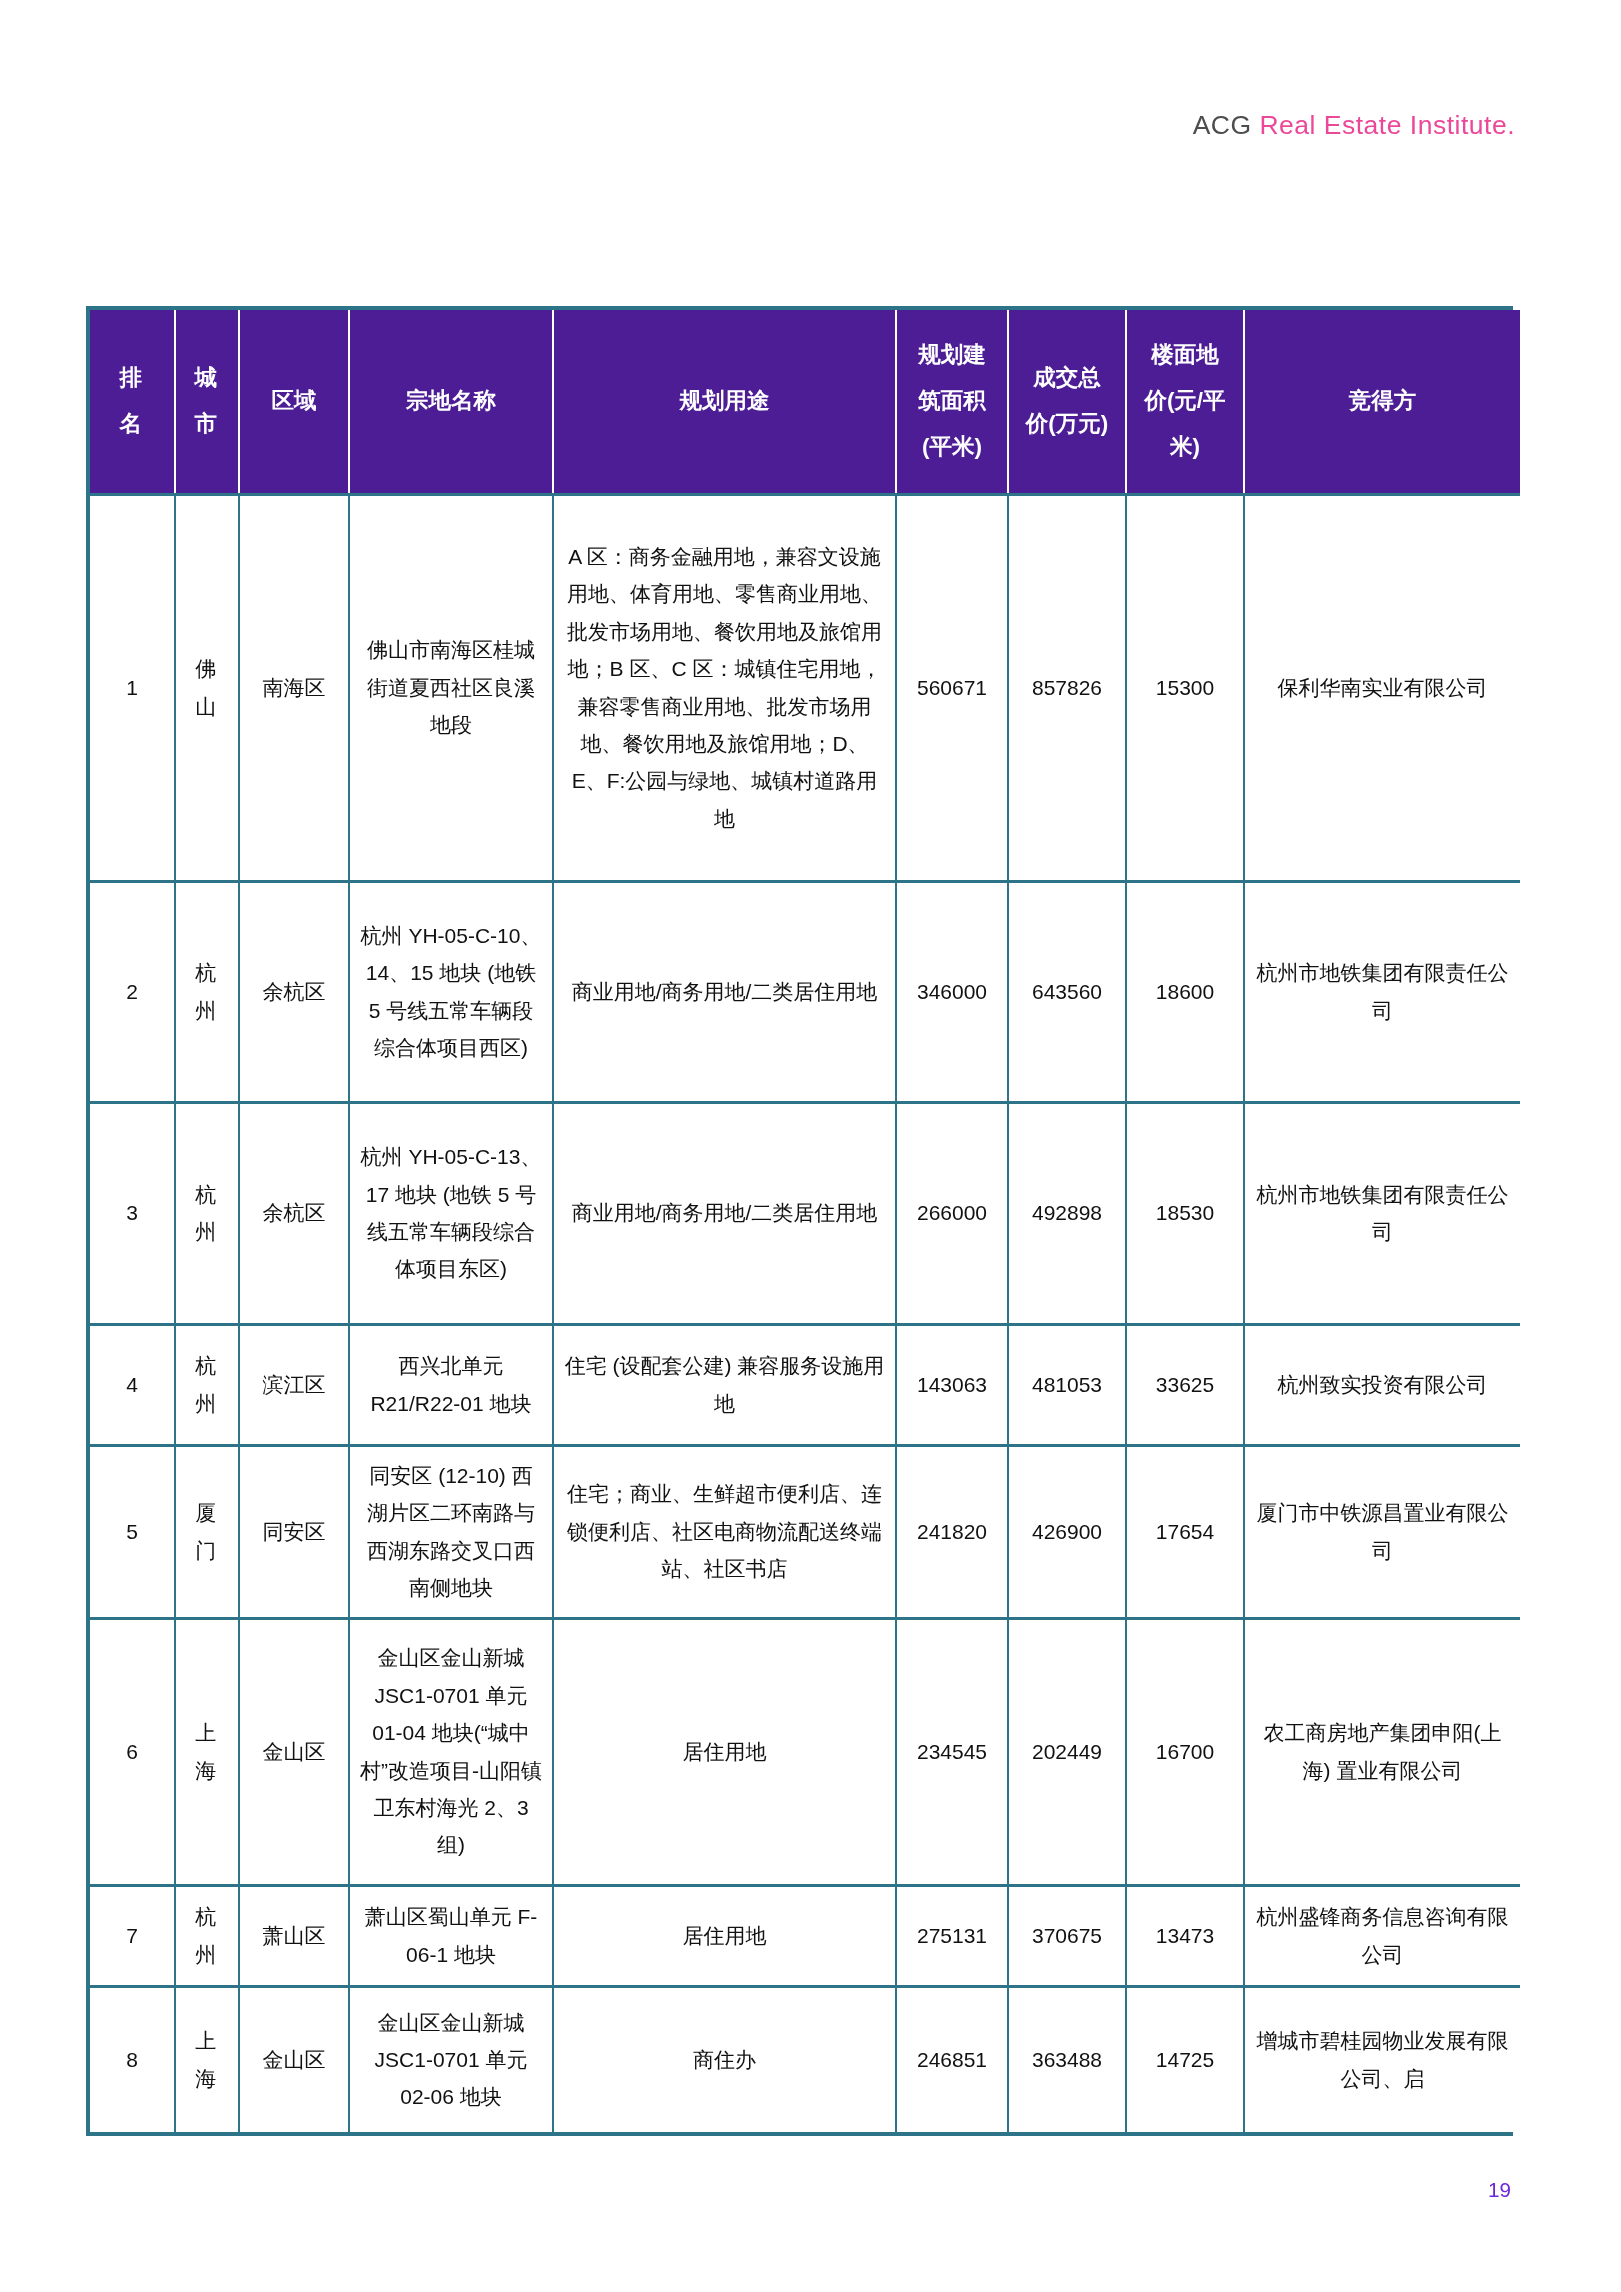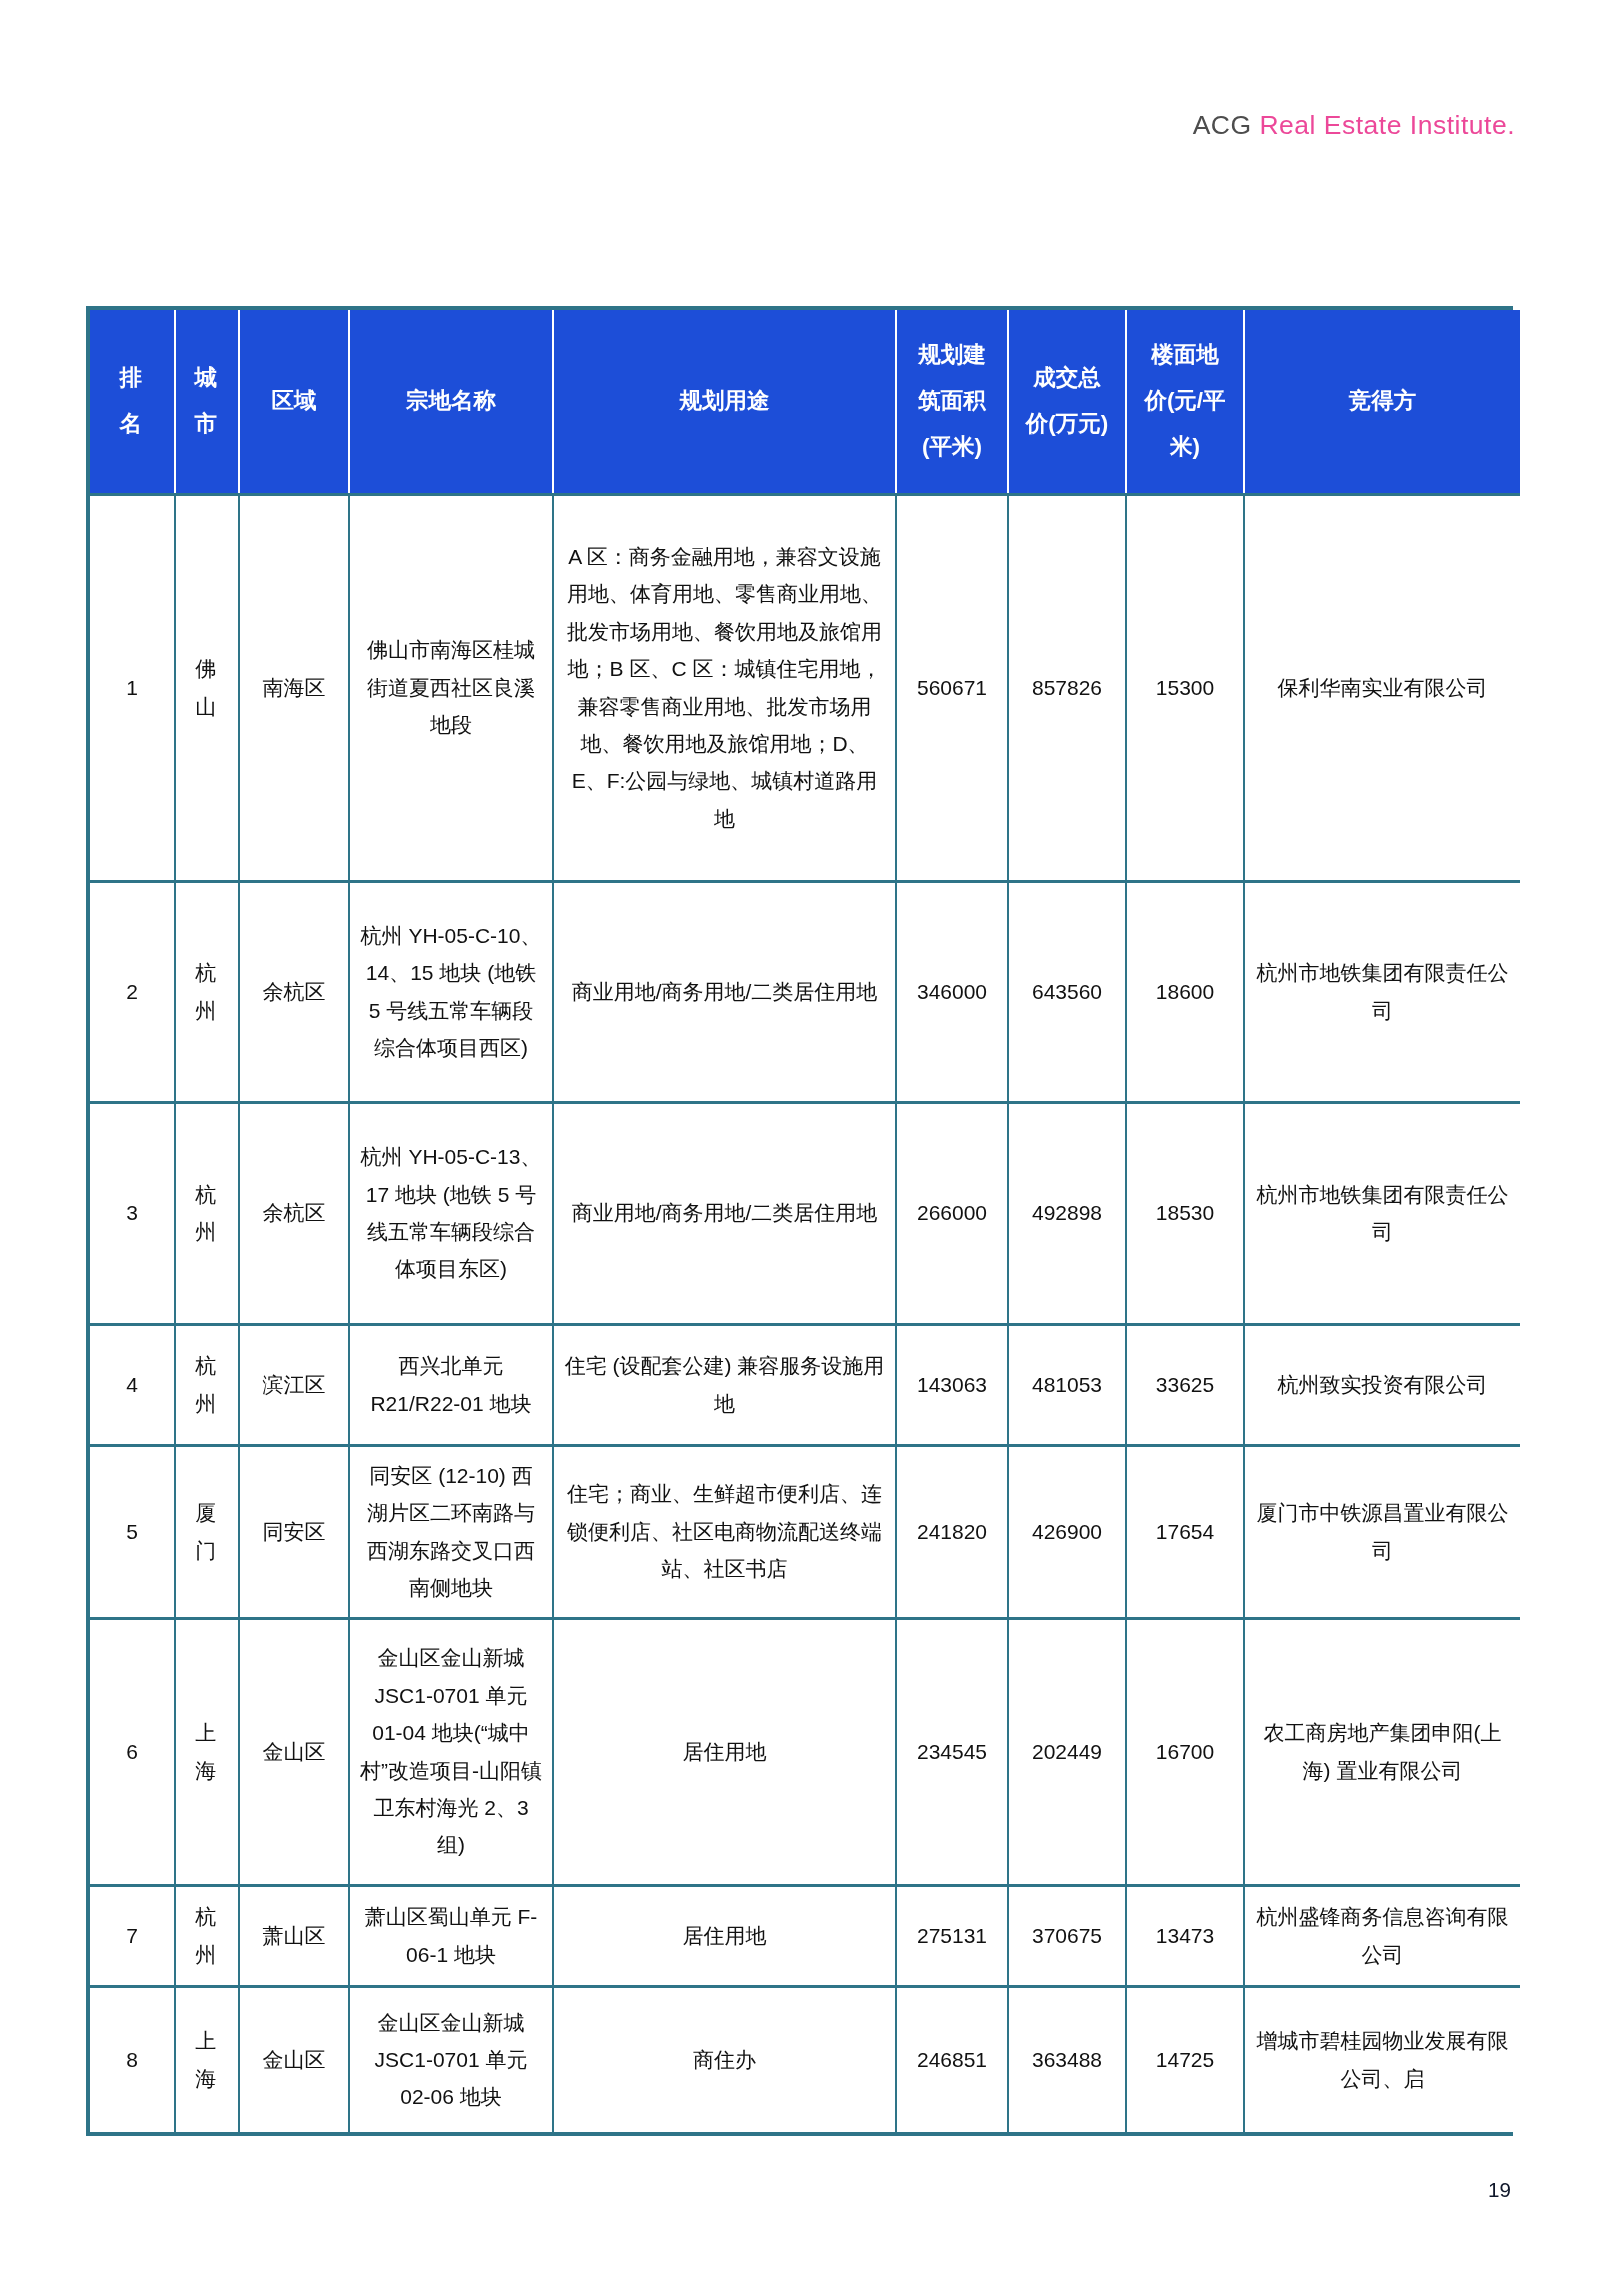--- a/index.html
+++ b/index.html
@@ -35,21 +35,21 @@
   .table-frame {
     position:absolute; left:86px; top:306px; width:1419px;
     border:4.9px solid #2e7488;
   }
   table.land {
     width:100%;
     border-collapse:collapse;
     table-layout:fixed;
   }
   table.land th {
-    background:#1d4ed8;
+    background:#4c1d95;
     color:#ffffff;
     font-weight:bold;
     font-size:22.5px;
     line-height:2.05;
     text-align:center;
     vertical-align:middle;
     padding:5.9px 13.7px;
     border:none;
   }
   table.land th + th { border-left:2.9px solid #ffffff; }
@@ -68,21 +68,21 @@
   }
   table.land td:first-child { border-left:none; }
   table.land td:last-child { border-right:none; }
   table.land tbody tr:last-child td { border-bottom:none; }
   table.land .c-rank, table.land .c-city { padding-left:2px; padding-right:2px; }
   .vstack { display:inline-block; width:1.12em; text-align:left; }
 
   
   .page-number {
     position:absolute; top:2178px; right:110px;
-    font-size:20.6px; color:#0f172a;
+    font-size:20.6px; color:#6d28d9;
   }
 </style>
 </head>
 <body>
 
 <div class="page">
 
   <div class="brand">
     <span class="brand-name">ACG</span><span class="brand-suffix"> Real Estate Institute.</span>
   </div>

